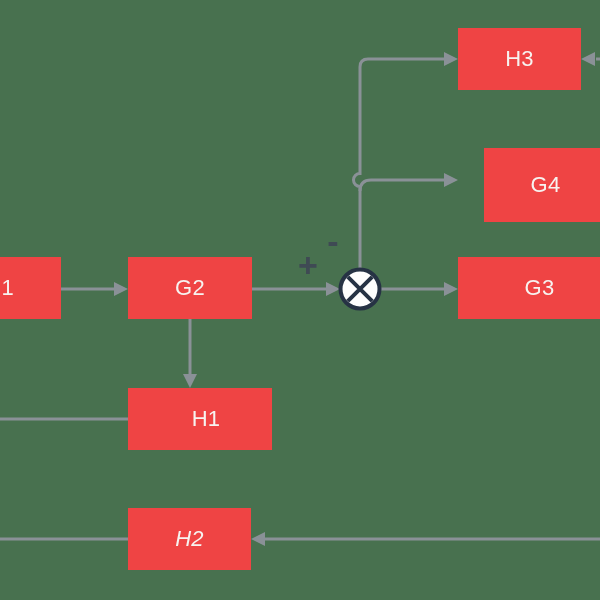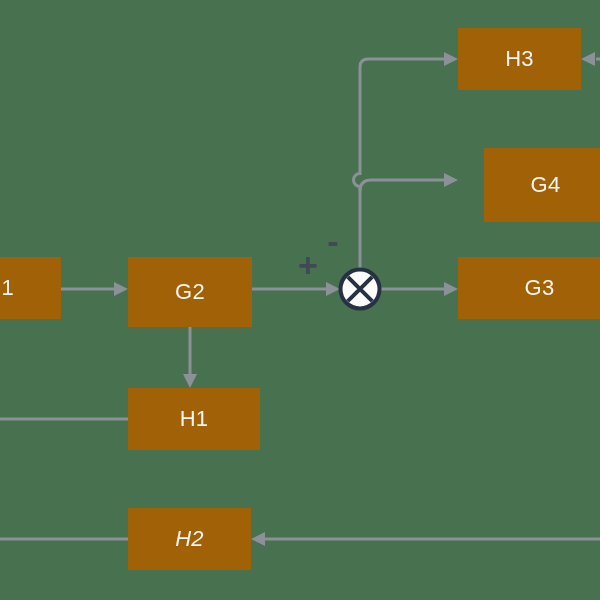--- a/index.html
+++ b/index.html
@@ -5,33 +5,33 @@
   html,body{margin:0;padding:0;background:#48714f;}
   #stage{
     position:relative;
     width:600px;height:600px;
     overflow:hidden;
     background:#48714f;
     font-family:"Liberation Sans", sans-serif;
   }
   .block{
     position:absolute;
-    background:#a16207;
+    background:#ef4444;
     display:flex;align-items:center;justify-content:center;
   }
   .block-label{
     color:#f7f3f0;
     font-size:22px;
     letter-spacing:.3px;
     user-select:none;
   }
   
   .block-g1{left:-63px;top:257px;width:124px;height:62px;}
-  .block-g2{left:128px;top:257px;width:124px;height:70px;}
-  .block-h1{left:128px;top:388px;width:132px;height:62px;}
+  .block-g2{left:128px;top:257px;width:124px;height:62px;}
+  .block-h1{left:128px;top:388px;width:132px;height:62px;padding-left:12px;}
   .block-h2{left:128px;top:508px;width:123px;height:62px;font-style:italic;}
   .block-h3{left:458px;top:28px;width:123px;height:62px;}
   .block-g4{left:472px;top:148px;width:123px;height:74px;margin-left:12px;}
   .block-g3{left:458px;top:257px;width:123px;height:62px;padding-left:20px;}
 
   .sign{
     position:absolute;
     transform:translate(-50%,-50%);
     color:#3f4a54;
     font-weight:700;

